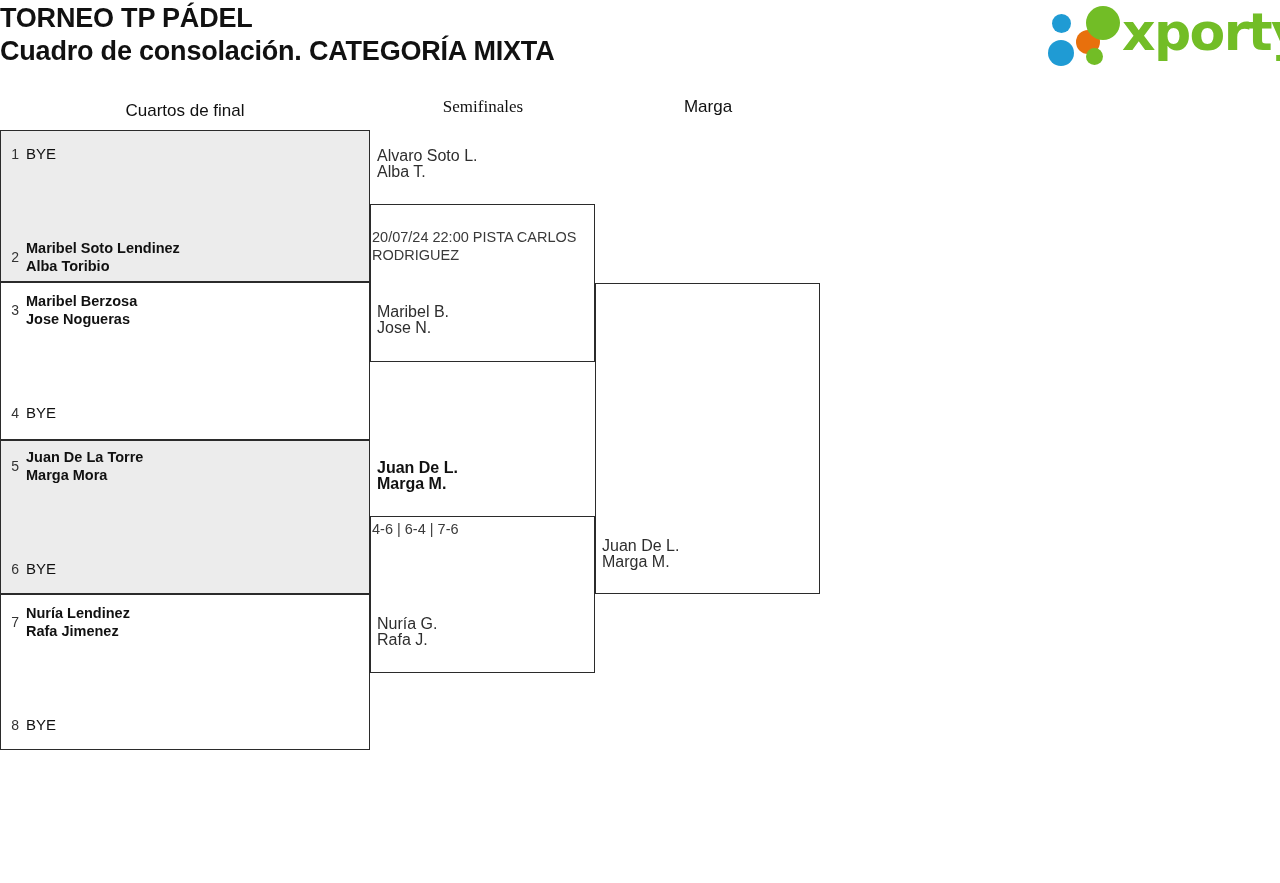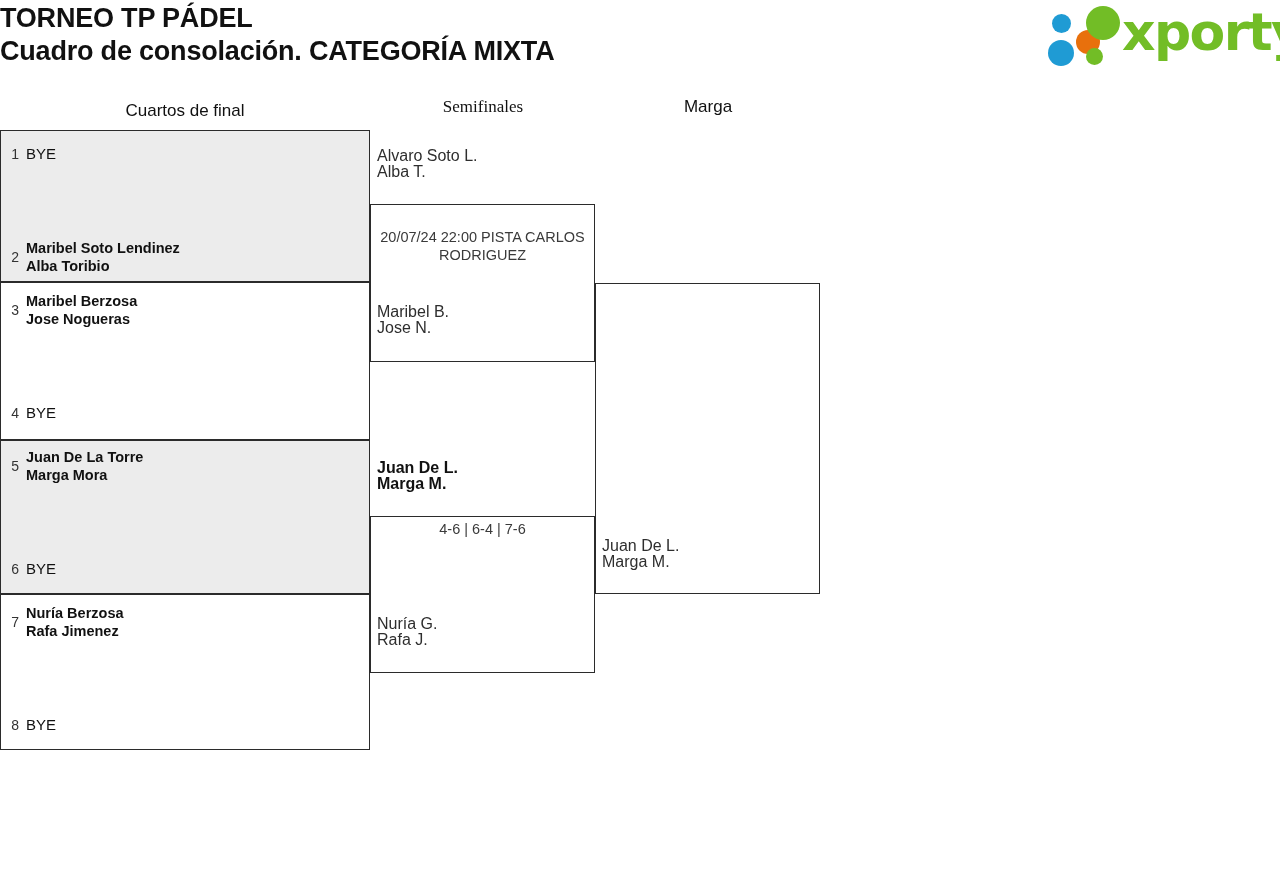--- a/index.html
+++ b/index.html
@@ -112,21 +112,21 @@
     color: #2e2e2e;
     white-space: pre-line;
   }
   .adv-team.bold { font-weight: 700; color: #111111; }
 
   .match-info {
     position: absolute;
     font-size: 14.5px;
     line-height: 18px;
     color: #3a3a3a;
-    text-align: center;
+    text-align: left;
     font-weight: 400;
   }
 </style>
 </head>
 <body>
 
 <div id="page">
 
   <div class="title-block">
     <div class="title-line">TORNEO TP PÁDEL</div>
@@ -175,21 +175,21 @@
     <span class="seed" style="padding-top:9px;">5</span>
     <span class="team bold">Juan De La Torre
 Marga Mora</span>
   </div>
   <div class="qf-slot" style="top:560px;">
     <span class="seed">6</span>
     <span class="team plain">BYE</span>
   </div>
   <div class="qf-slot" style="top:604px;">
     <span class="seed" style="padding-top:9px;">7</span>
-    <span class="team bold">Nuría Berzosa
+    <span class="team bold">Nuría Lendinez
 Rafa Jimenez</span>
   </div>
   <div class="qf-slot" style="top:716px;">
     <span class="seed">8</span>
     <span class="team plain">BYE</span>
   </div>
 
   <div class="adv-team" style="left:377px; top:148px; width:215px;">Alvaro Soto L.
 Alba T.</div>
 

